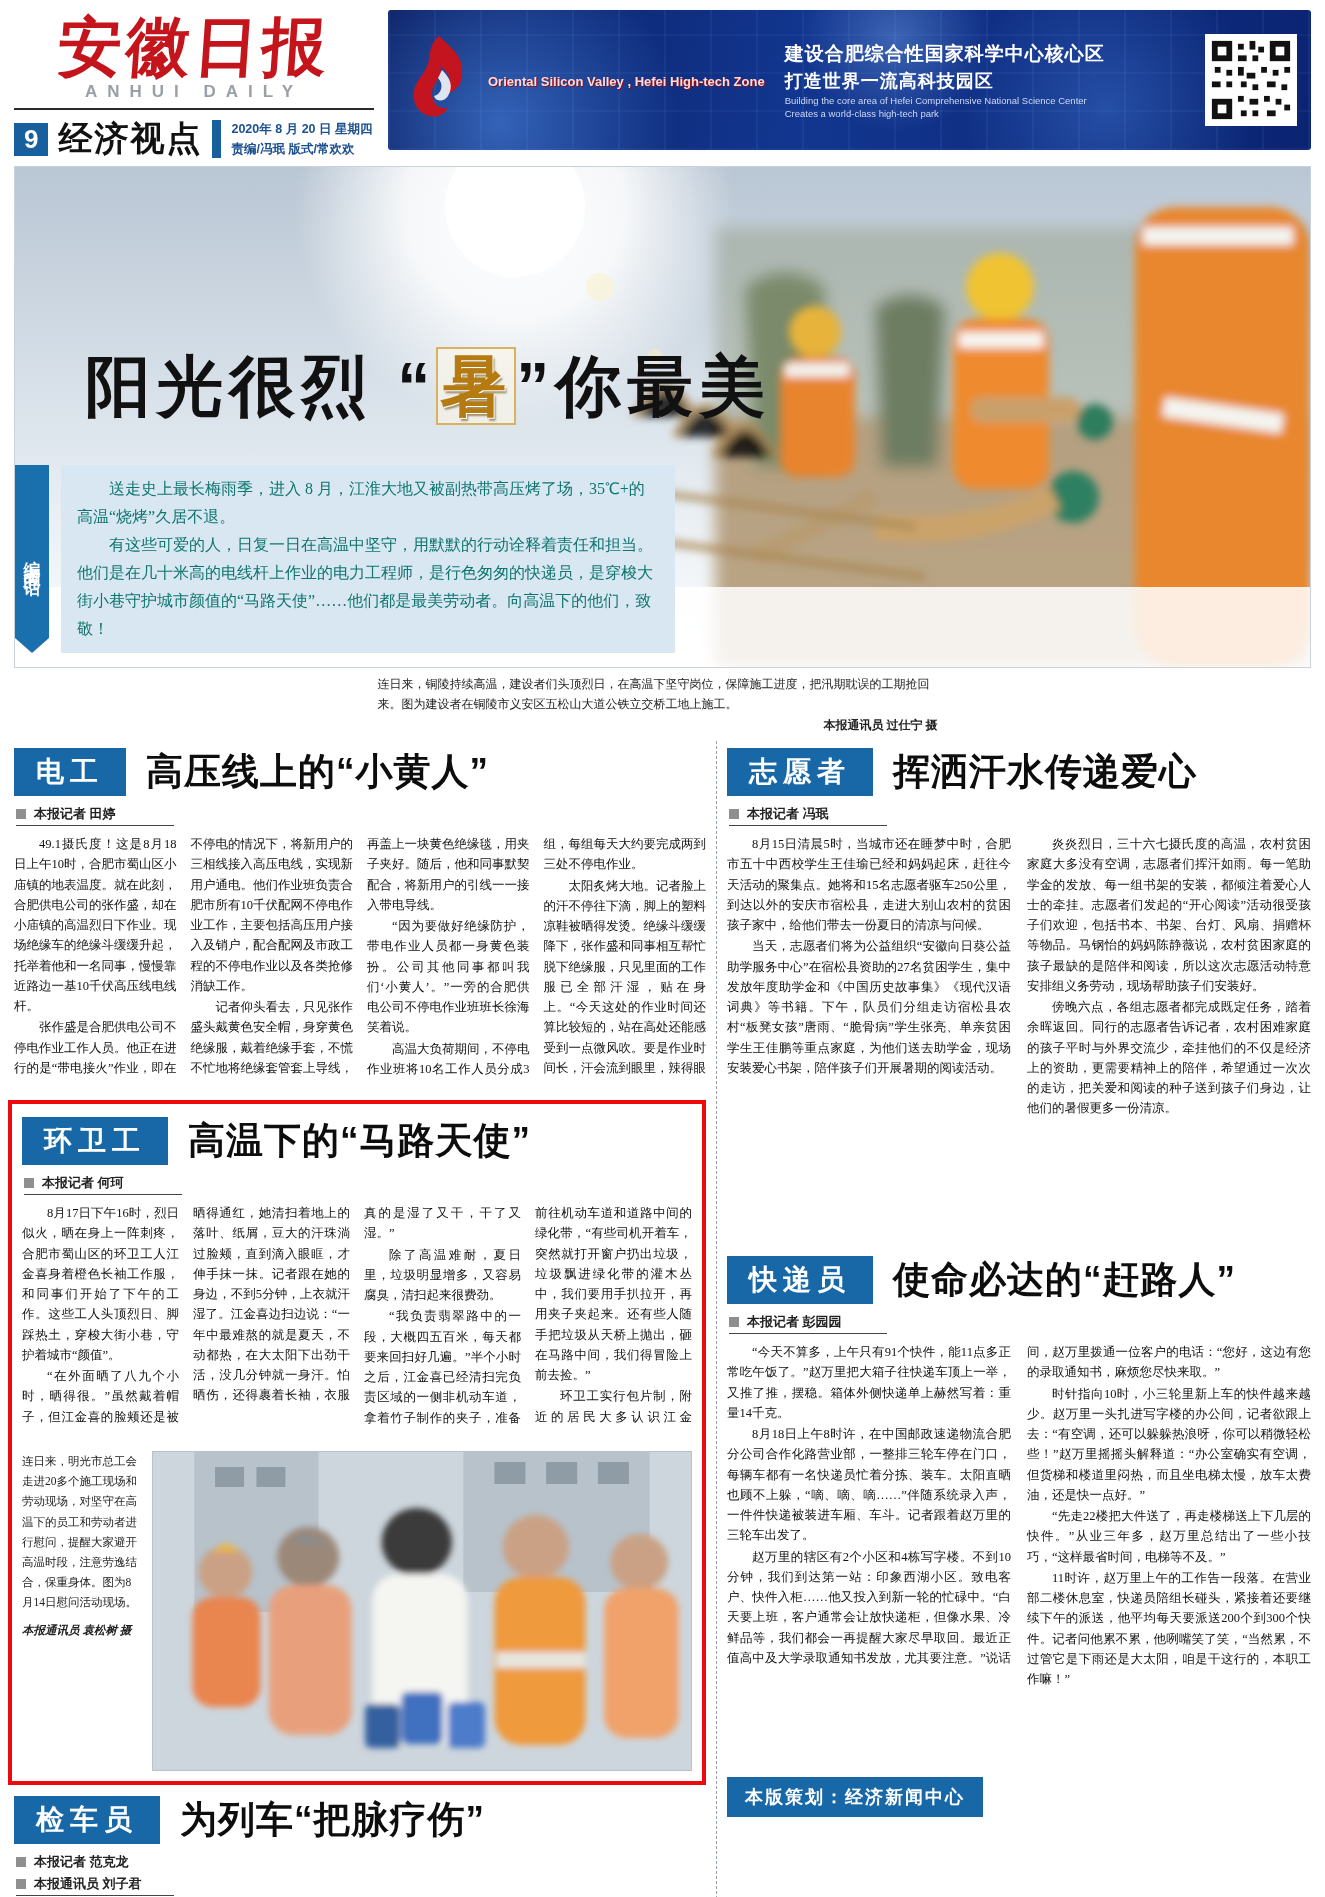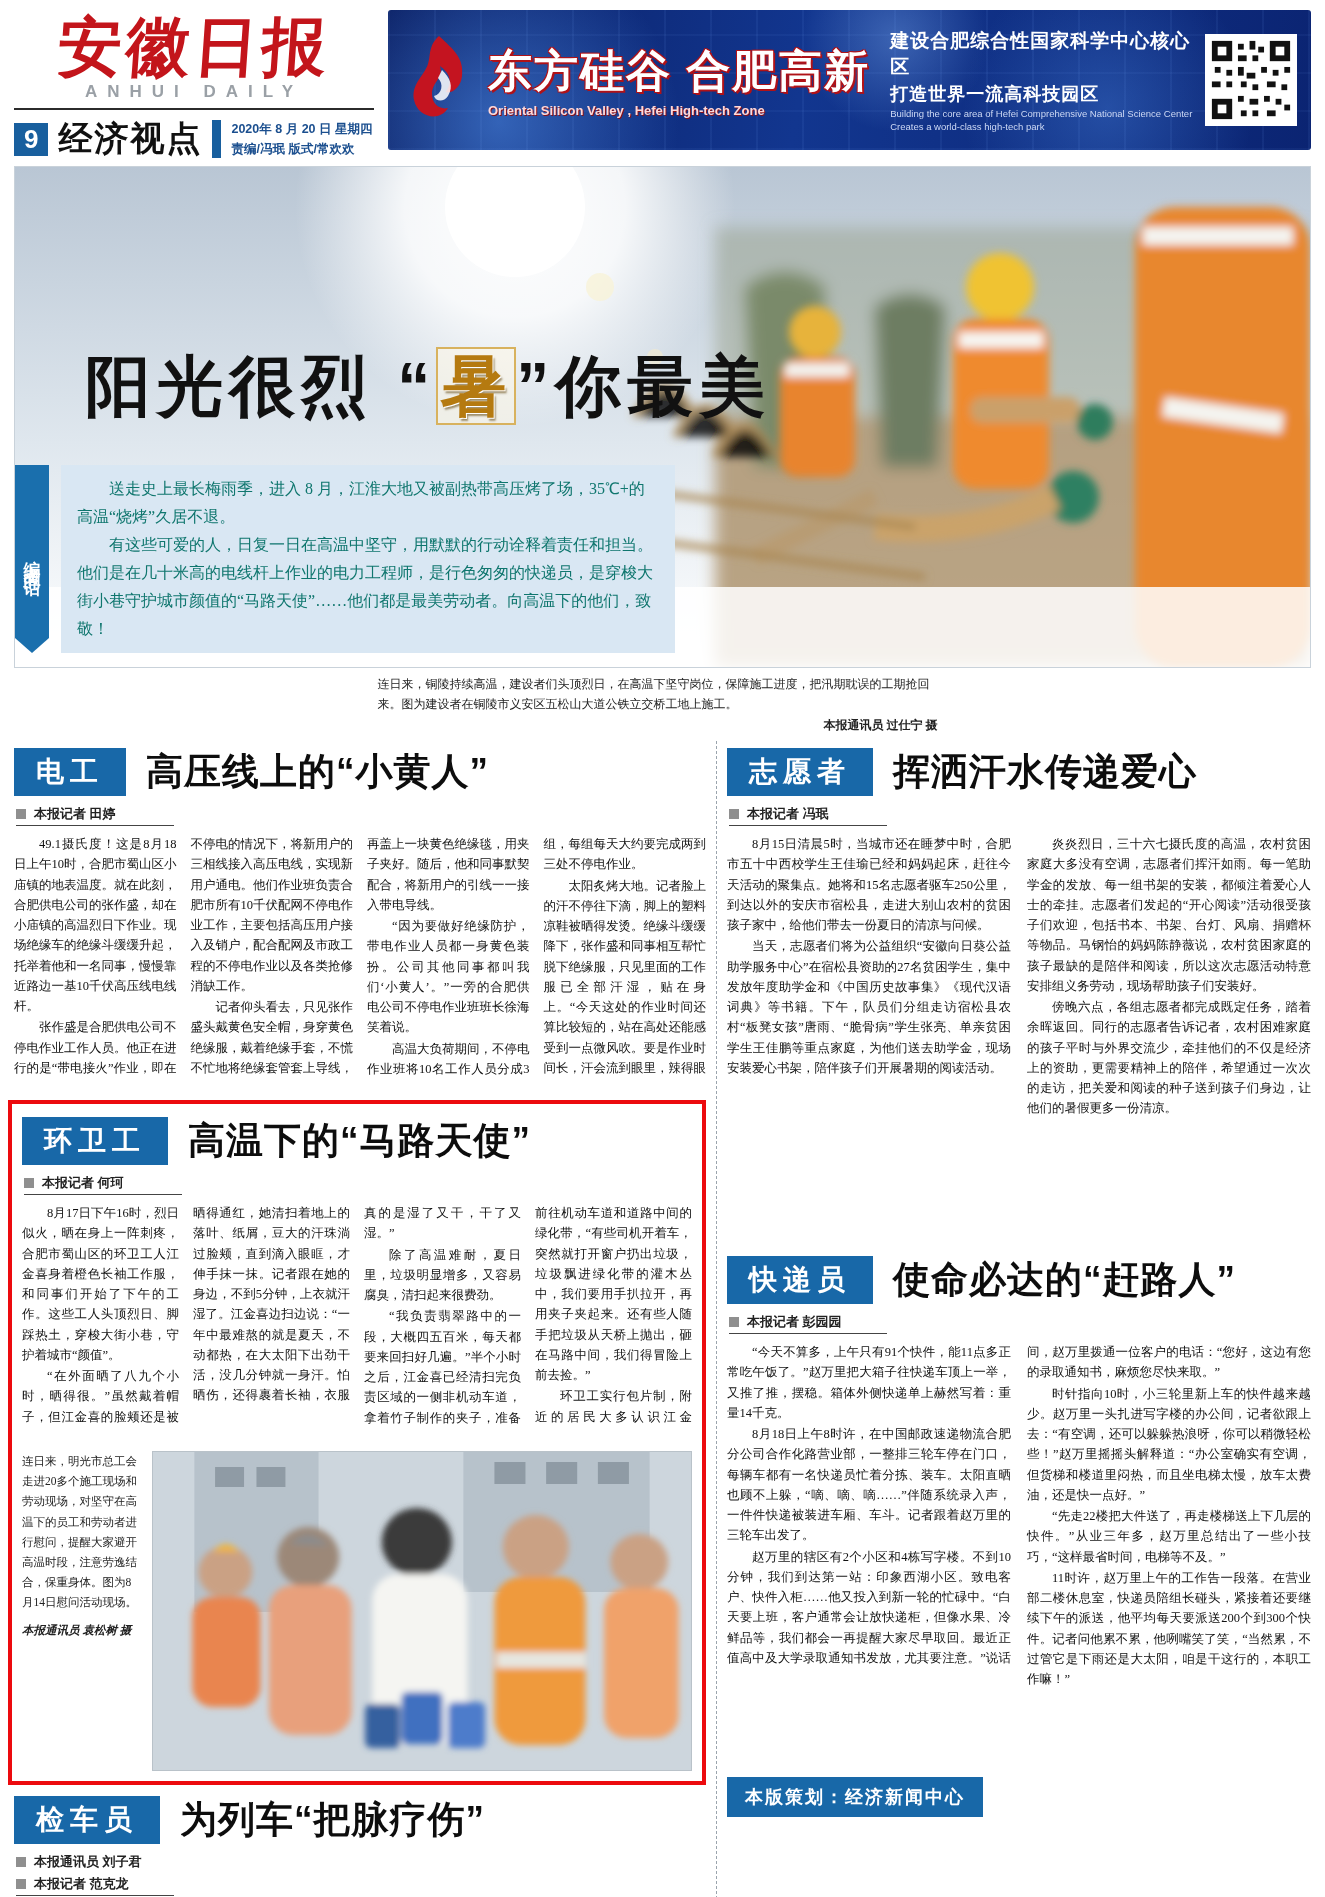--- a/index.html
+++ b/index.html
@@ -109,21 +109,20 @@
       </div>
     </div>
 
     <div class="banner">
       <div class="banner-inner">
         <svg class="flame" viewBox="0 0 74 96">
           <path d="M37 4 C52 18 62 26 60 44 C59 55 50 62 44 60 C52 48 46 40 38 34 C42 46 30 50 30 62 C30 72 38 78 46 76 C38 90 16 86 12 68 C9 52 22 44 26 32 C29 23 26 14 37 4 Z" fill="#c41420"></path>
           <path d="M40 38 C48 46 52 54 46 64 C42 70 34 70 32 64 C40 62 42 52 36 46 Z" fill="#ffffff" opacity="0.85"></path>
         </svg>
         <div class="banner-titles">
-          <div class="banner-title">东方硅谷 合肥高新</div>
           <div class="banner-title-en">Oriental Silicon Valley , Hefei High-tech Zone</div>
         </div>
         <div class="banner-slogans">
           <div class="slogan-cn1">建设合肥综合性国家科学中心核心区</div>
           <div class="slogan-cn2">打造世界一流高科技园区</div>
           <div class="slogan-en">Building the core area of Hefei Comprehensive National Science Center</div>
           <div class="slogan-en">Creates a world-class high-tech park</div>
         </div>
         <svg class="qr" viewBox="0 0 29 29">
           <rect width="29" height="29" fill="#fff"></rect>
@@ -337,25 +336,25 @@
         </div>
       </div>
 
       <div>
         <div class="art-head">
           <span class="tag">检车员</span>
           <span class="headline">为列车“把脉疗伤”</span>
         </div>
         <div class="byline">
           <span class="sq"></span>
+          <span>本报记者 范克龙</span>
+        </div>
+        <div class="byline">
+          <span class="sq"></span>
           <span>本报通讯员 刘子君</span>
-        </div>
-        <div class="byline">
-          <span class="sq"></span>
-          <span>本报记者 范克龙</span>
         </div>
         <div class="byline-rule"></div>
 
       </div>
     </div>
 
     <div class="v-divider"></div>
 
     <div class="col-right">
 

